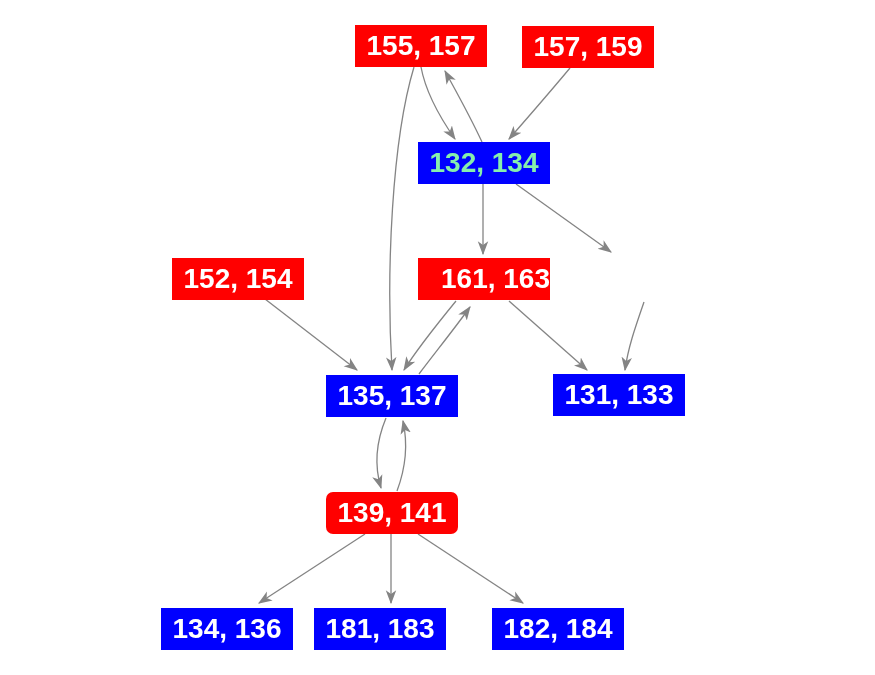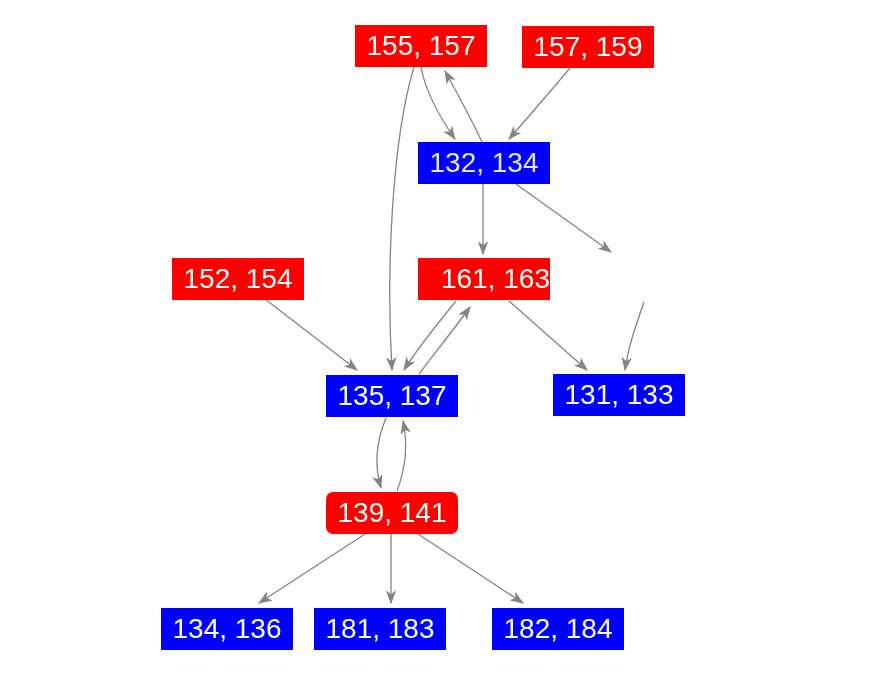--- a/index.html
+++ b/index.html
@@ -8,20 +8,21 @@
     padding: 0;
     background: #ffffff;
   }
   .graph-canvas {
     position: relative;
     width: 875px;
     height: 675px;
     background: #ffffff;
     overflow: hidden;
     font-family: "Liberation Sans", "DejaVu Sans", sans-serif;
+    font-weight: bold;
   }
   .edge-layer {
     position: absolute;
     left: 0;
     top: 0;
     width: 875px;
     height: 675px;
   }
   .edge {
     fill: none;
@@ -85,21 +86,21 @@
       </g>
   </svg>
   <div class="node-layer" id="node-layer">
       <div class="node" style="left: 355px; top: 25px; background: rgb(255, 0, 0);">
         <span class="node-label" style="color: rgb(255, 255, 255);">155, 157</span>
       </div>
       <div class="node" style="left: 522px; top: 26px; background: rgb(255, 0, 0);">
         <span class="node-label" style="color: rgb(255, 255, 255);">157, 159</span>
       </div>
       <div class="node" style="left: 418px; top: 142px; background: rgb(0, 0, 255);">
-        <span class="node-label" style="color: #e5e5e5;">132, 134</span>
+        <span class="node-label" style="color: #86efac;">132, 134</span>
       </div>
       <div class="node" style="left: 172px; top: 258px; background: rgb(255, 0, 0);">
         <span class="node-label" style="color: rgb(255, 255, 255);">152, 154</span>
       </div>
       <div class="node" style="left: 418px; top: 258px; background: rgb(255, 0, 0); justify-content: flex-end;">
         <span class="node-label" style="color: rgb(255, 255, 255);">161, 163</span>
       </div>
       <div class="node" style="left: 326px; top: 375px; background: rgb(0, 0, 255);">
         <span class="node-label" style="color: rgb(255, 255, 255);">135, 137</span>
       </div>

